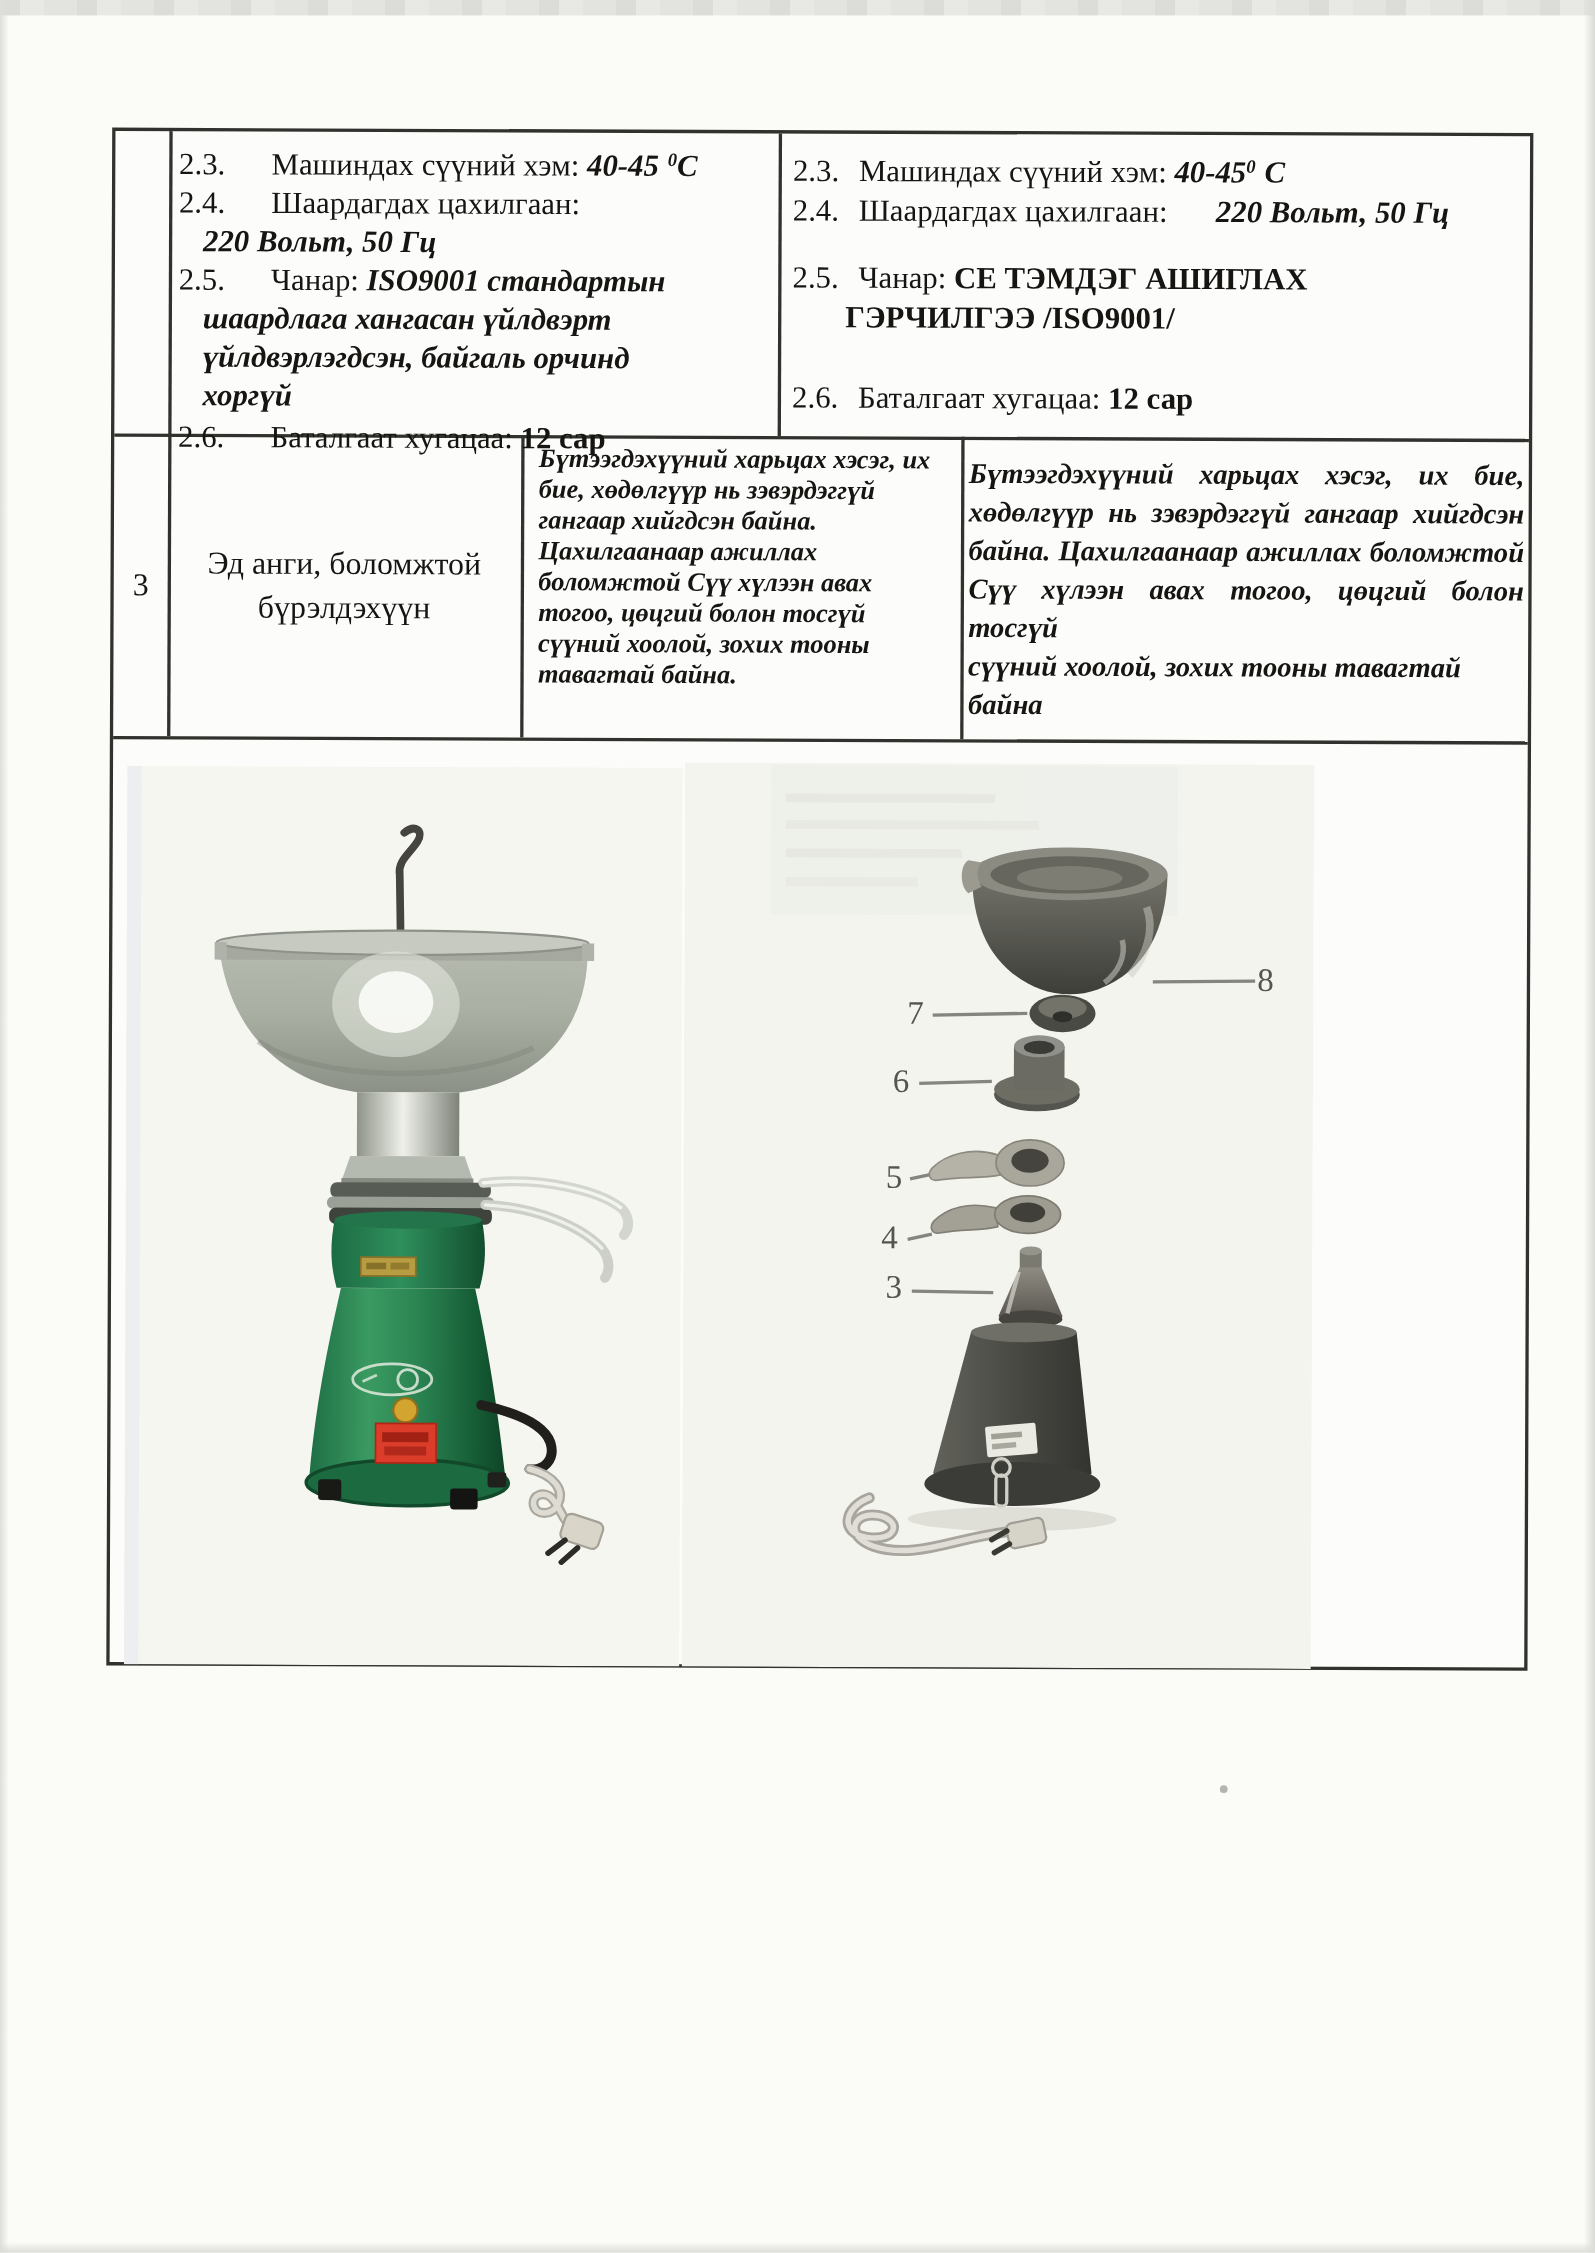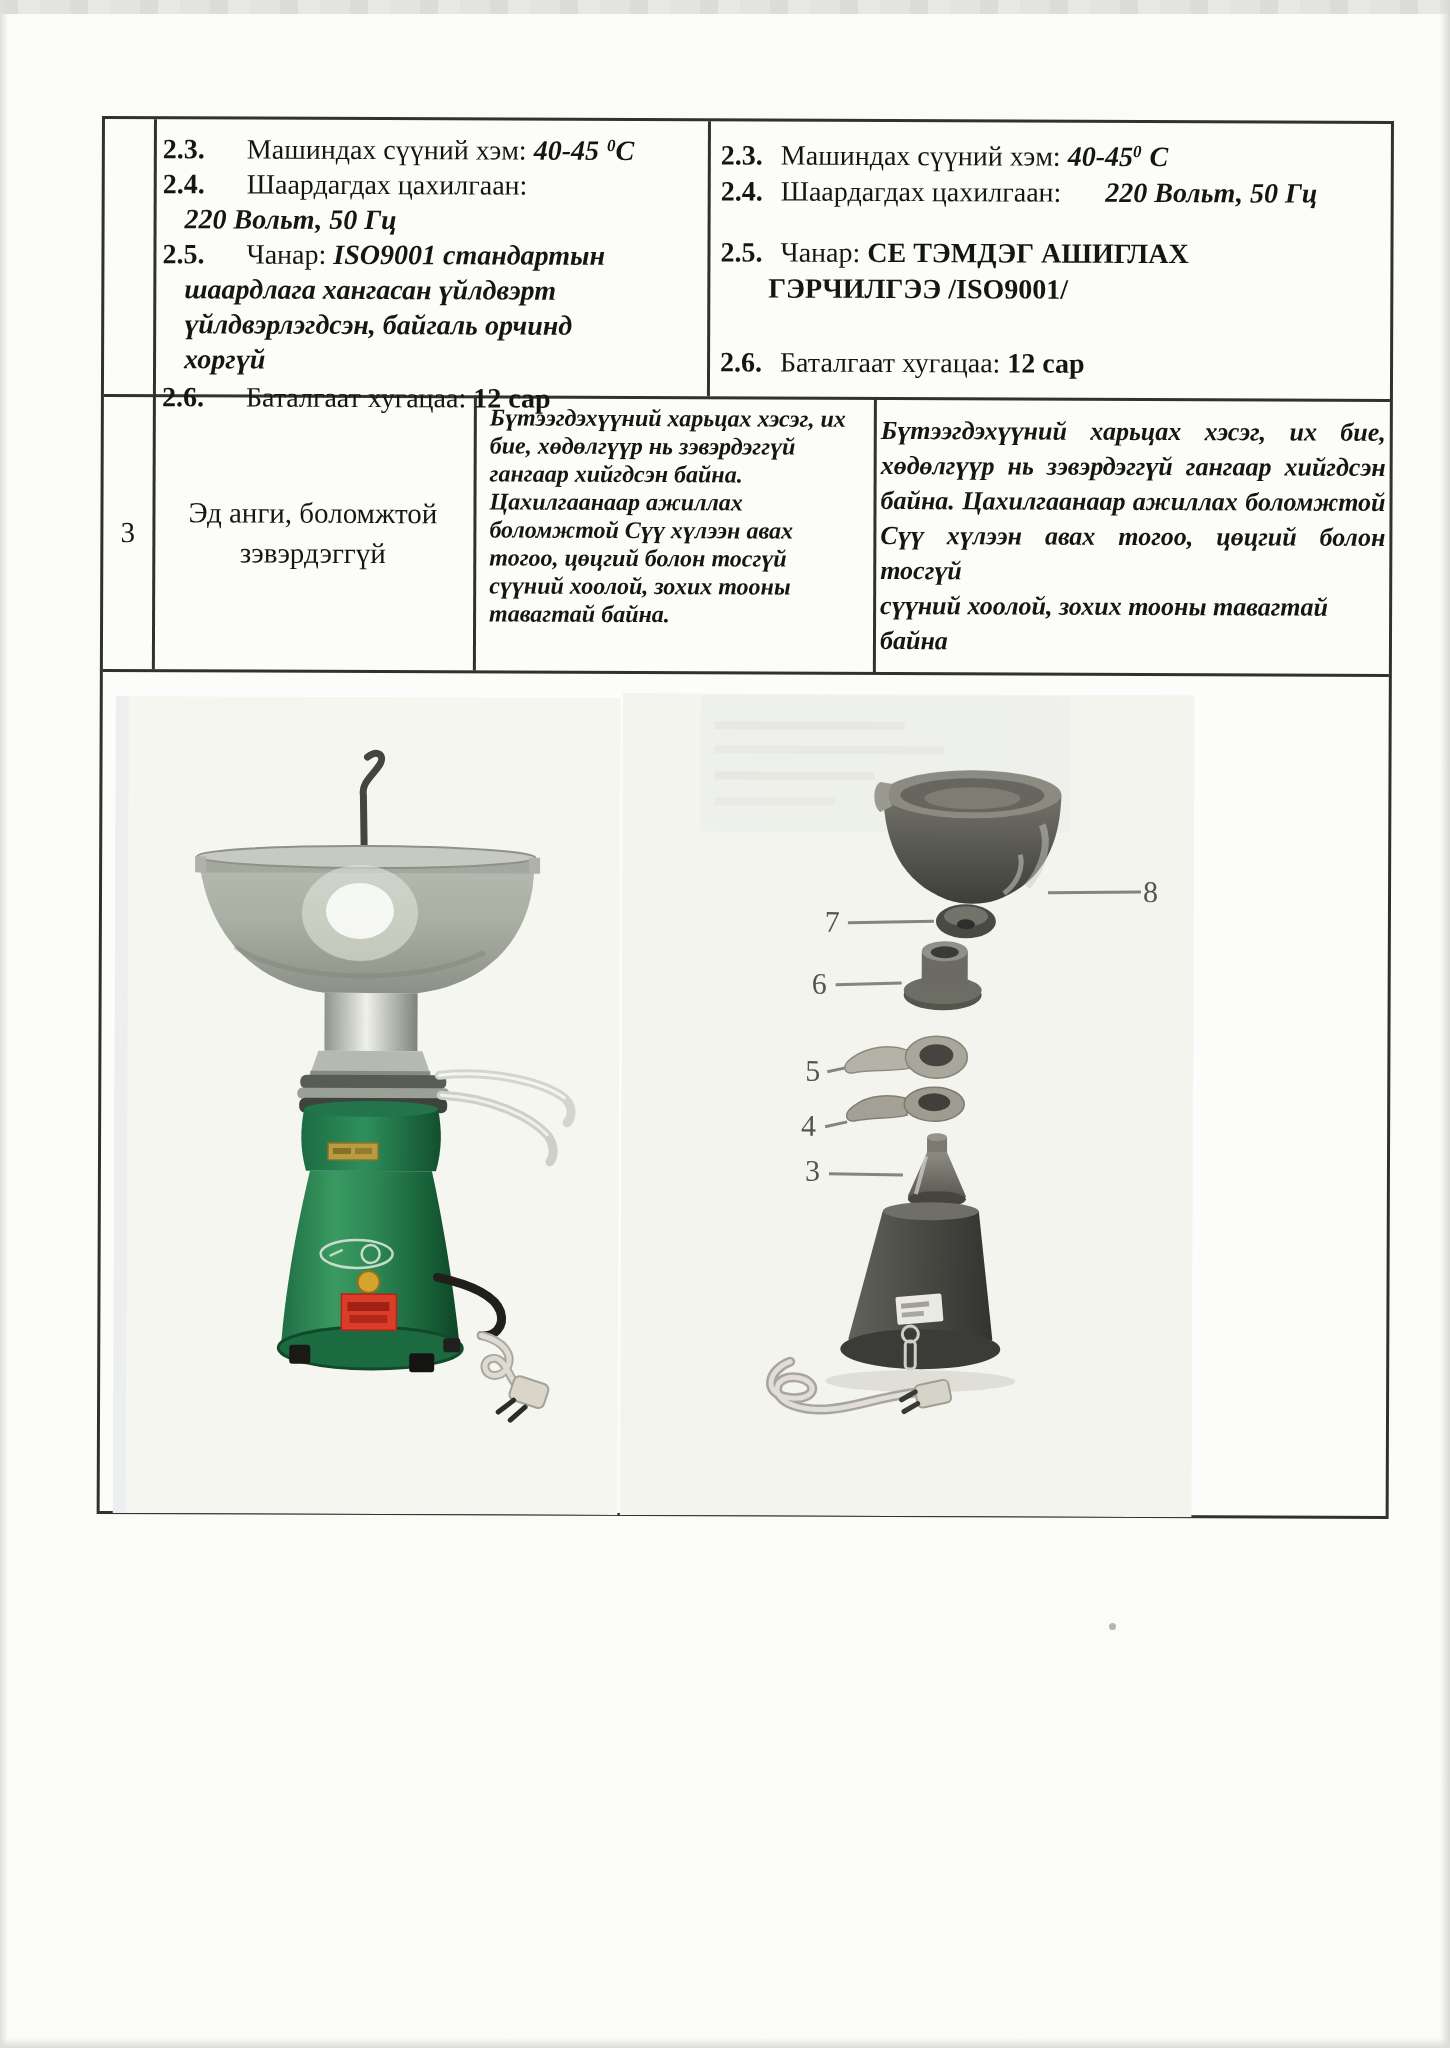--- a/index.html
+++ b/index.html
@@ -21,21 +21,21 @@
   
   .tbl{position:absolute;left:102px;top:116px;width:1286px;height:1392px;
        border:3px solid #31312d;transform:rotate(.22deg);transform-origin:0 0;background:#fcfcfa;}
   .line{position:absolute;background:#31312d;}
   .h{height:2.5px;}
   .v{width:2.5px;}
 
   
   .spec{position:absolute;font-size:28px;line-height:35px;white-space:nowrap;}
   .srow{display:flex;align-items:baseline;}
-  .num{display:inline-block;flex:0 0 auto;font-weight:bold;}
+  .num{display:inline-block;flex:0 0 auto;}
   .specL .num{width:84px;}
   .specR .num{width:60px;}
   .bi{font-weight:bold;font-style:italic;}
   .b{font-weight:bold;}
   .sup{font-size:17px;vertical-align:9px;font-weight:bold;font-style:italic;}
   .gapL{margin-left:8px;}
   .cont{padding-left:22px;}
   .specR{display:flex;flex-direction:column;height:254px;line-height:36px;}
   .specR .gapbig{margin-left:44px;}
   .specR .mt{margin-top:25px;}
@@ -115,21 +115,21 @@
       <span><span>Баталгаат хугацаа: </span><span class="b">12 сар</span></span>
     </div>
   </div>
 
   <div class="cell-center" style="left:0;top:275px;width:49px;height:275px;">
     <span>3</span>
   </div>
   <div class="cell-center" style="left:49px;top:275px;width:321px;height:275px;">
     <div>
       <div>Эд анги, боломжтой</div>
-      <div>зэвэрдэггүй</div>
+      <div>бүрэлдэхүүн</div>
     </div>
   </div>
   <div class="mid" style="left:386px;top:283px;width:372px;">
     <div>Бүтээгдэхүүний харьцах хэсэг, их</div>
     <div>бие, хөдөлгүүр нь зэвэрдэггүй</div>
     <div>гангаар хийгдсэн байна.</div>
     <div>Цахилгаанаар ажиллах</div>
     <div>боломжтой Сүү хүлээн авах</div>
     <div>тогоо, цөцгий болон тосгүй</div>
     <div>сүүний хоолой, зохих тооны</div>

